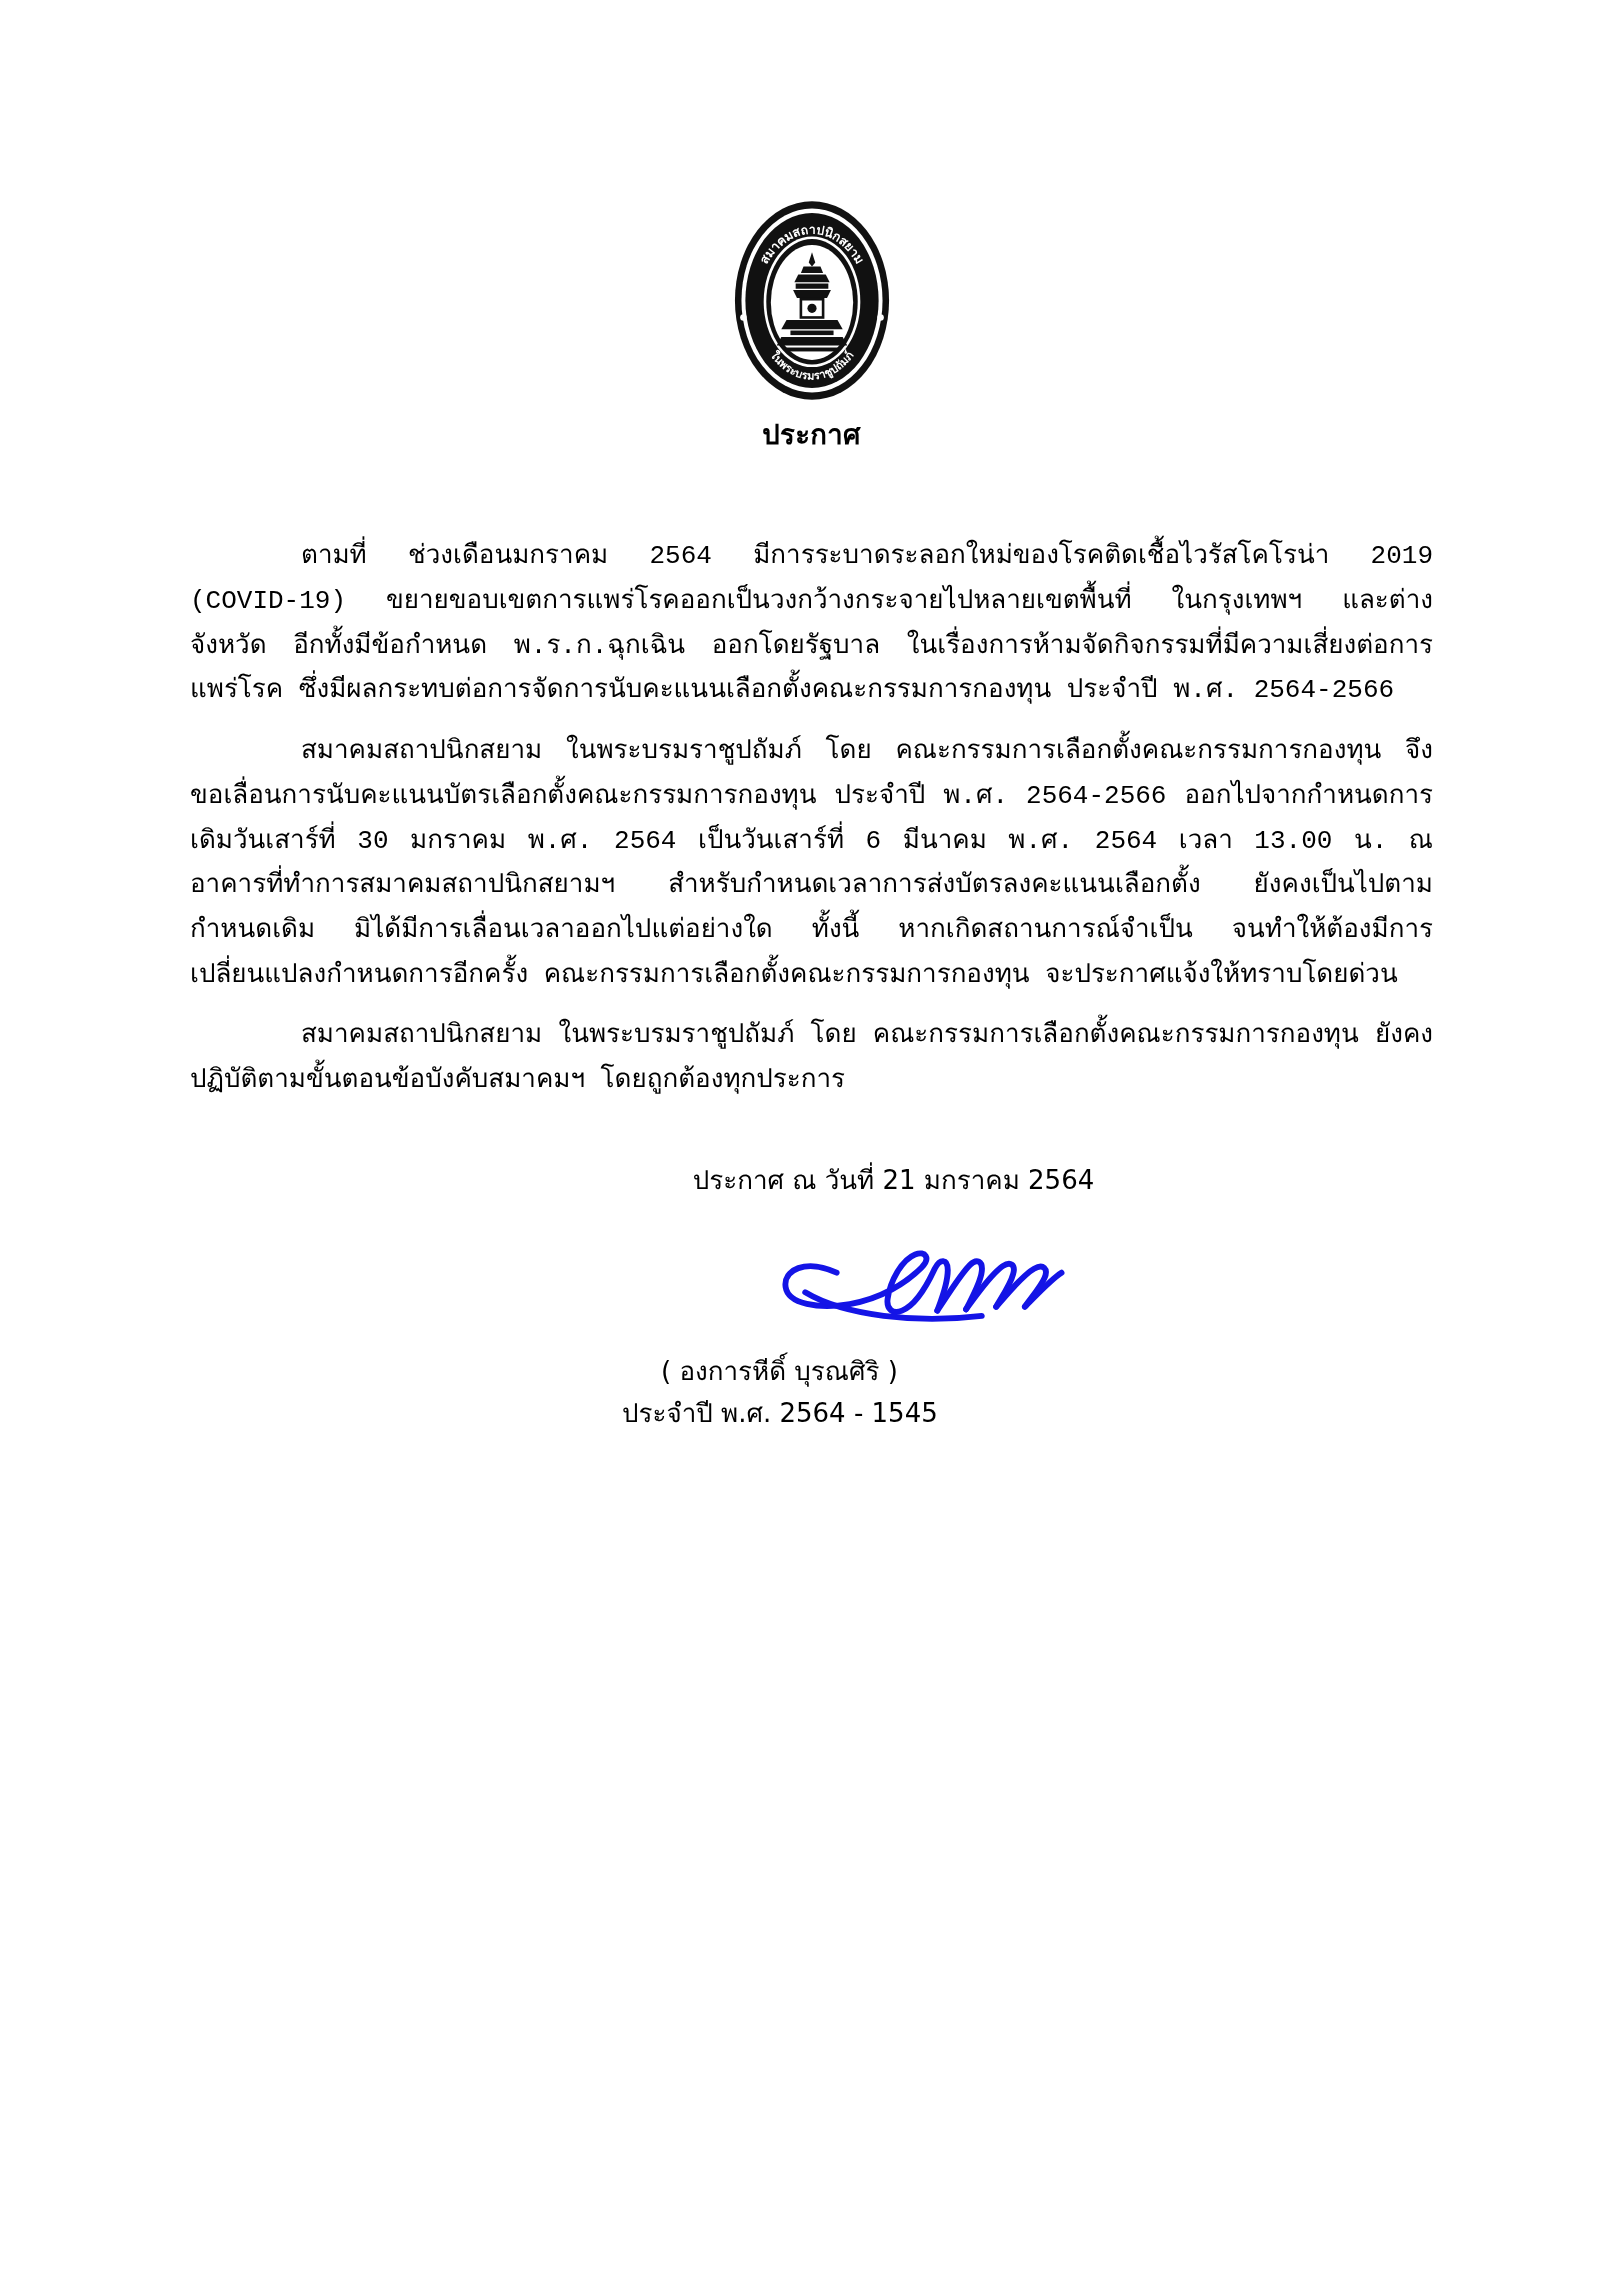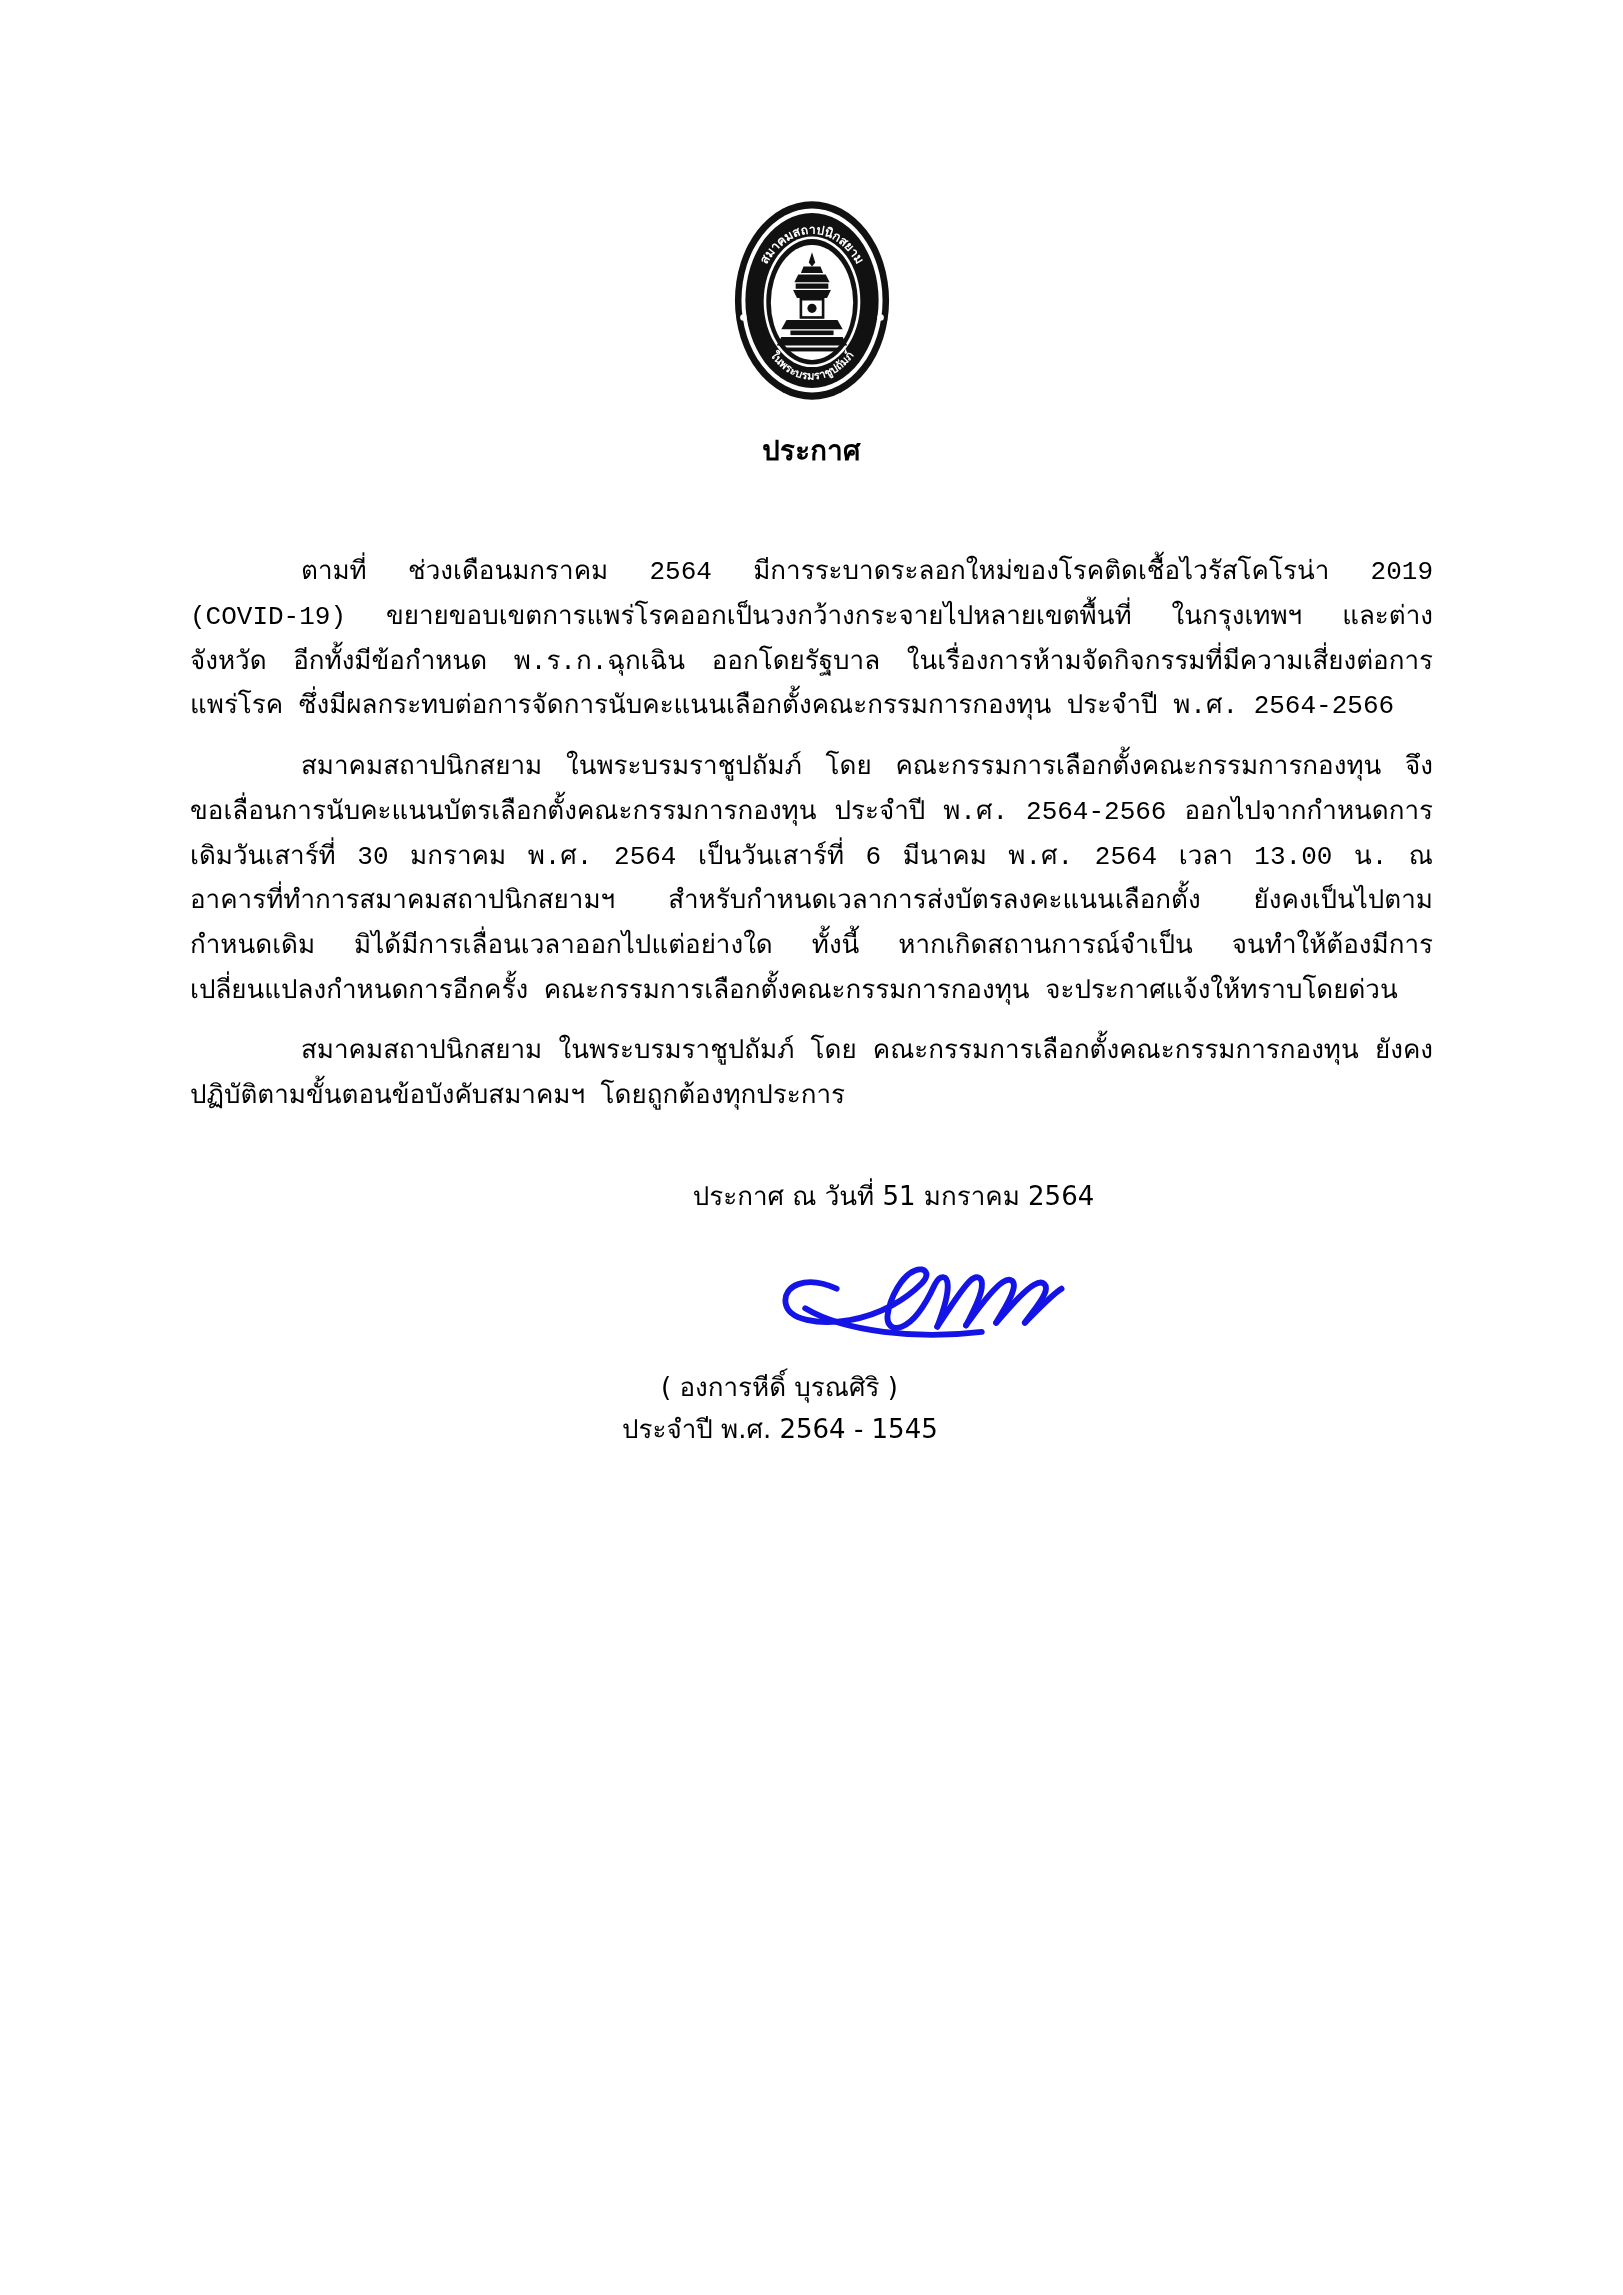--- a/index.html
+++ b/index.html
@@ -39,21 +39,21 @@
     width: 164px;
     height: 209px;
   }
   .logo svg { display: block; }
 
   
   .doc-heading {
     text-align: center;
     font-size: 27.5px;
     font-weight: bold;
-    margin-top: 25px;
+    margin-top: 9px;
     letter-spacing: 0.3px;
     line-height: 1.5;
   }
   .doc-subheading {
     text-align: center;
     font-size: 27.5px;
     font-weight: bold;
     margin-top: 17px;
     line-height: 1.5;
   }
@@ -155,21 +155,21 @@
     </div>
 
     <div class="doc-heading">ประกาศ</div>
 
     <div class="body-block">
       <p class="para">ตามที่ ช่วงเดือนมกราคม 2564 มีการระบาดระลอกใหม่ของโรคติดเชื้อไวรัสโคโรน่า 2019 (COVID-19) ขยายขอบเขตการแพร่โรคออกเป็นวงกว้างกระจายไปหลายเขตพื้นที่ ในกรุงเทพฯ และต่างจังหวัด อีกทั้งมีข้อกำหนด พ.ร.ก.ฉุกเฉิน ออกโดยรัฐบาล ในเรื่องการห้ามจัดกิจกรรมที่มีความเสี่ยงต่อการแพร่โรค ซึ่งมีผลกระทบต่อการจัดการนับคะแนนเลือกตั้งคณะกรรมการกองทุน ประจำปี พ.ศ. 2564-2566</p>
       <p class="para">สมาคมสถาปนิกสยาม ในพระบรมราชูปถัมภ์ โดย คณะกรรมการเลือกตั้งคณะกรรมการกองทุน จึงขอเลื่อนการนับคะแนนบัตรเลือกตั้งคณะกรรมการกองทุน ประจำปี พ.ศ. 2564-2566 ออกไปจากกำหนดการเดิมวันเสาร์ที่ 30 มกราคม พ.ศ. 2564  เป็นวันเสาร์ที่ 6 มีนาคม พ.ศ. 2564 เวลา 13.00 น. ณ อาคารที่ทำการสมาคมสถาปนิกสยามฯ สำหรับกำหนดเวลาการส่งบัตรลงคะแนนเลือกตั้ง ยังคงเป็นไปตามกำหนดเดิม มิได้มีการเลื่อนเวลาออกไปแต่อย่างใด ทั้งนี้ หากเกิดสถานการณ์จำเป็น จนทำให้ต้องมีการเปลี่ยนแปลงกำหนดการอีกครั้ง คณะกรรมการเลือกตั้งคณะกรรมการกองทุน จะประกาศแจ้งให้ทราบโดยด่วน</p>
       <p class="para">สมาคมสถาปนิกสยาม ในพระบรมราชูปถัมภ์ โดย คณะกรรมการเลือกตั้งคณะกรรมการกองทุน ยังคงปฏิบัติตามขั้นตอนข้อบังคับสมาคมฯ โดยถูกต้องทุกประการ</p>
     </div>
 
-    <div class="date-line">ประกาศ ณ วันที่ 51 มกราคม 2564</div>
+    <div class="date-line">ประกาศ ณ วันที่ 21 มกราคม 2564</div>
 
     <div class="sig-area">
       <div class="sig-svg">
         <svg width="340" height="118" viewBox="0 0 520 180" xmlns="http://www.w3.org/2000/svg">
           <g fill="none" stroke="#1414e6" stroke-width="9" stroke-linecap="round" stroke-linejoin="round">
             <path d="M108 62 C 60 40, 26 58, 30 84 C 34 110, 80 118, 128 110 C 176 102, 214 78, 238 54 C 252 40, 244 28, 228 34 C 208 42, 190 74, 186 102 C 184 118, 194 126, 208 120 C 228 112, 246 82, 258 56 C 266 40, 278 40, 278 58 C 278 80, 268 104, 262 120"></path>
             <path d="M262 120 C 276 100, 296 66, 312 50 C 322 40, 332 44, 330 60 C 328 78, 314 102, 306 118"></path>
             <path d="M306 118 C 322 96, 344 64, 362 52 C 374 44, 382 50, 378 64 C 374 80, 360 100, 352 114"></path>
             <path d="M352 114 C 370 94, 392 66, 410 56 C 424 48, 432 56, 426 70 C 420 84, 404 102, 396 114"></path>
             <path d="M396 114 C 414 96, 436 72, 452 62"></path>

